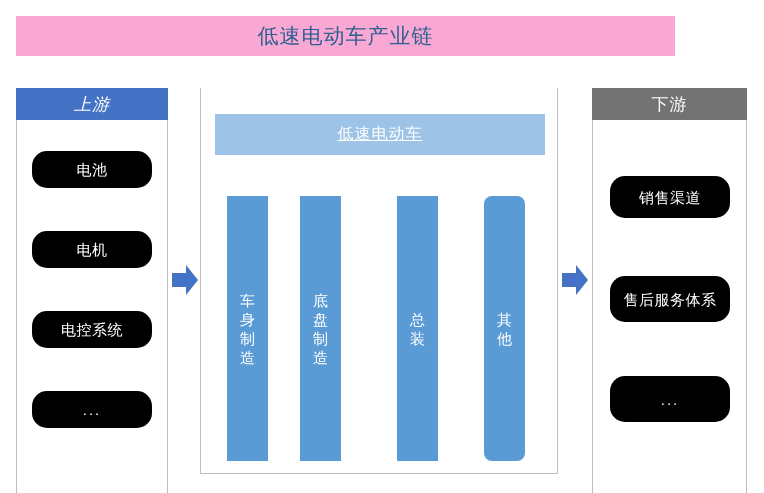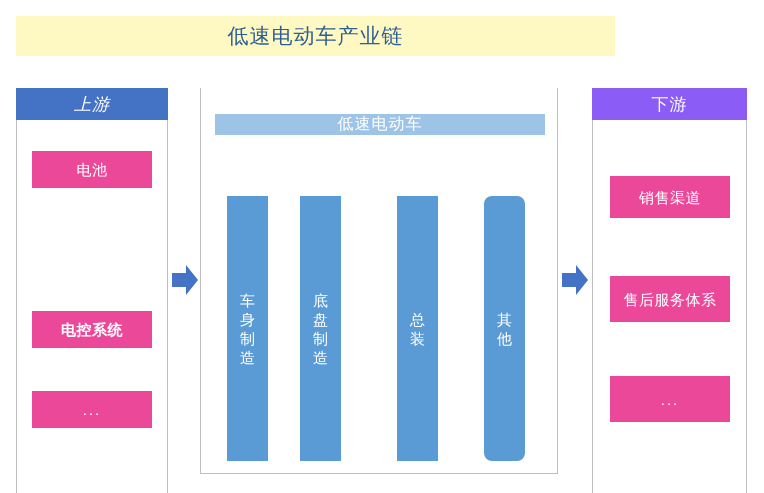--- a/index.html
+++ b/index.html
@@ -13,23 +13,23 @@
     font-family: "Liberation Sans", "DejaVu Sans", sans-serif;
     overflow: hidden;
     position: relative;
   }
 
   
   .title-banner {
     position: absolute;
     left: 16px;
     top: 16px;
-    width: 599px;
+    width: 659px;
     height: 40px;
-    background: #fef9c3;
+    background: #f9a8d4;
     display: flex;
     align-items: center;
     justify-content: center;
   }
   .title-text {
     font-size: 21px;
     color: #2e5f91;
     letter-spacing: 1px;
     white-space: nowrap;
   }
@@ -56,65 +56,67 @@
     background: #ffffff;
     border: 1px solid #bfbfbf;
     border-top: none;
     position: relative;
   }
 
   
   .item-box {
     position: absolute;
     box-sizing: border-box;
-    background: #ec4899;
+    background: #000000;
     color: #ffffff;
     display: flex;
     align-items: center;
     justify-content: center;
     text-align: center;
     font-size: 15px;
     line-height: 19px;
     letter-spacing: 0.5px;
+    border-radius: 15px;
   }
   .item-box.dots {
     font-size: 15px;
     letter-spacing: 2px;
   }
 
   
   #col-upstream { left: 16px; top: 88px; width: 152px; }
   #col-upstream .col-head { background: #4472c4; font-style: italic; }
   #col-upstream .col-body { height: 386px; }
 
   
   #col-mid { left: 200px; top: 88px; width: 358px; }
   #col-mid .col-head { background: #5b9bd5; }
   #col-mid .col-body { height: 386px; }
 
   
   #col-down { left: 592px; top: 88px; width: 155px; }
-  #col-down .col-head { background: #8b5cf6; }
+  #col-down .col-head { background: #737373; }
   #col-down .col-body { height: 386px; }
 
   
   .product-bar {
     position: absolute;
     left: 14px;
     top: 26px;
     width: 330px;
-    height: 21px;
+    height: 41px;
     background: #9dc3e6;
     color: #ffffff;
     display: flex;
     align-items: center;
     justify-content: center;
     font-size: 16px;
     letter-spacing: 1px;
     box-sizing: border-box;
+    text-decoration: underline;
   }
 
   
   .vbar {
     position: absolute;
     top: 108px;
     width: 41px;
     height: 265px;
     background: #5b9bd5;
     color: #ffffff;
@@ -145,21 +147,22 @@
 <body>
 
 <div class="title-banner">
   <div class="title-text">低速电动车产业链</div>
 </div>
 
 <div class="column" id="col-upstream">
   <div class="col-head">上游</div>
   <div class="col-body">
     <div class="item-box" style="left:15px; top:31px; width:120px; height:37px;">电池</div>
-    <div class="item-box" style="left:15px; top:191px; width:120px; height:37px;font-weight:bold;">电控系统</div>
+    <div class="item-box" style="left:15px; top:111px; width:120px; height:37px;">电机</div>
+    <div class="item-box" style="left:15px; top:191px; width:120px; height:37px;">电控系统</div>
     <div class="item-box dots" style="left:15px; top:271px; width:120px; height:37px;">...</div>
   </div>
 </div>
 
 <div class="column" id="col-mid">
   <div class="col-body">
     <div class="product-bar">低速电动车</div>
 
     <div class="vbar" style="left:26px;">
       <span>车身制造</span>

